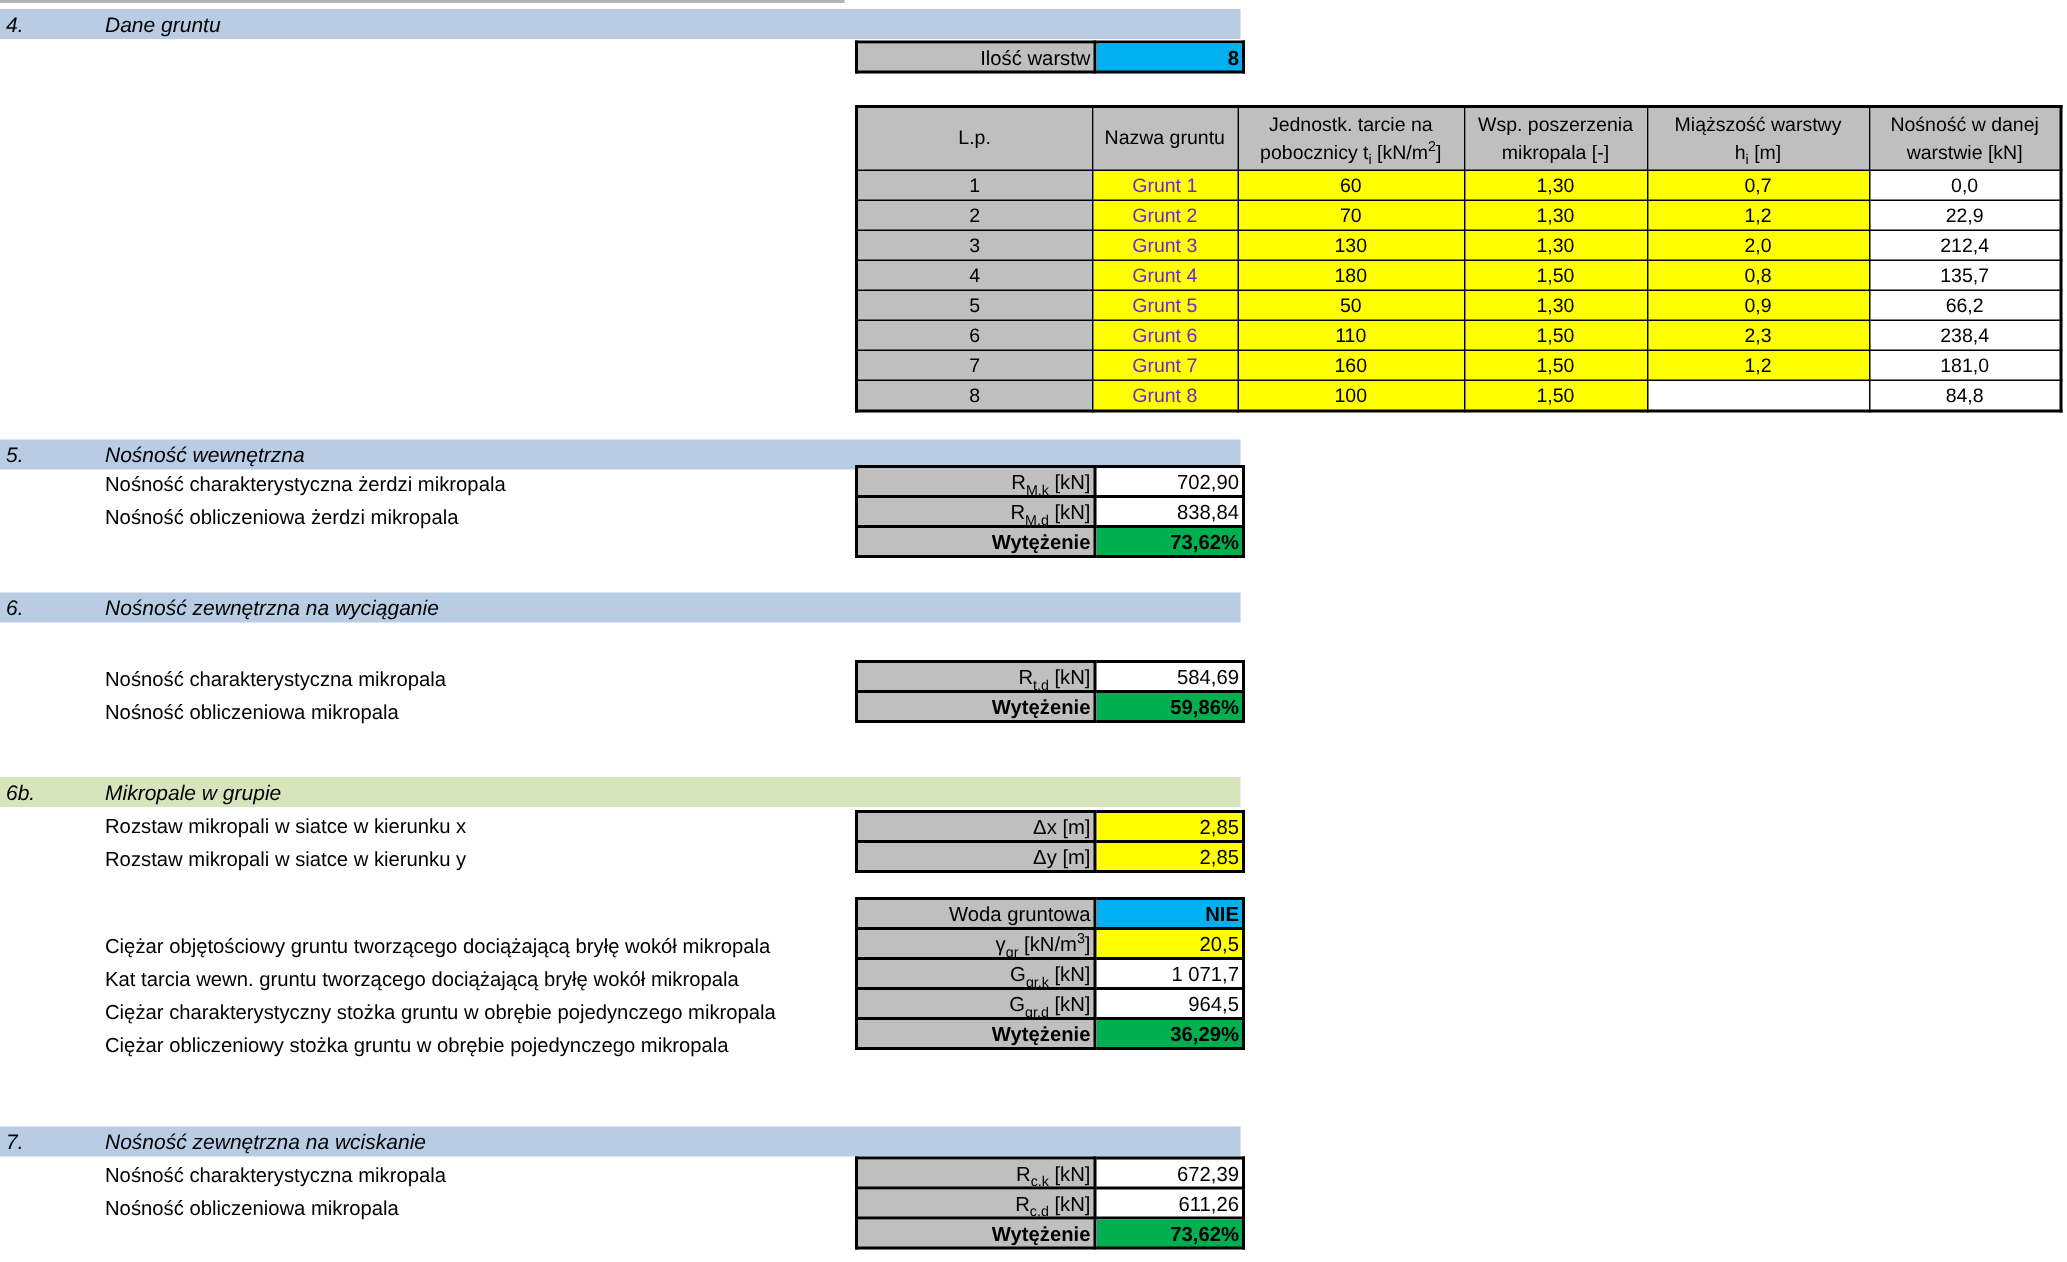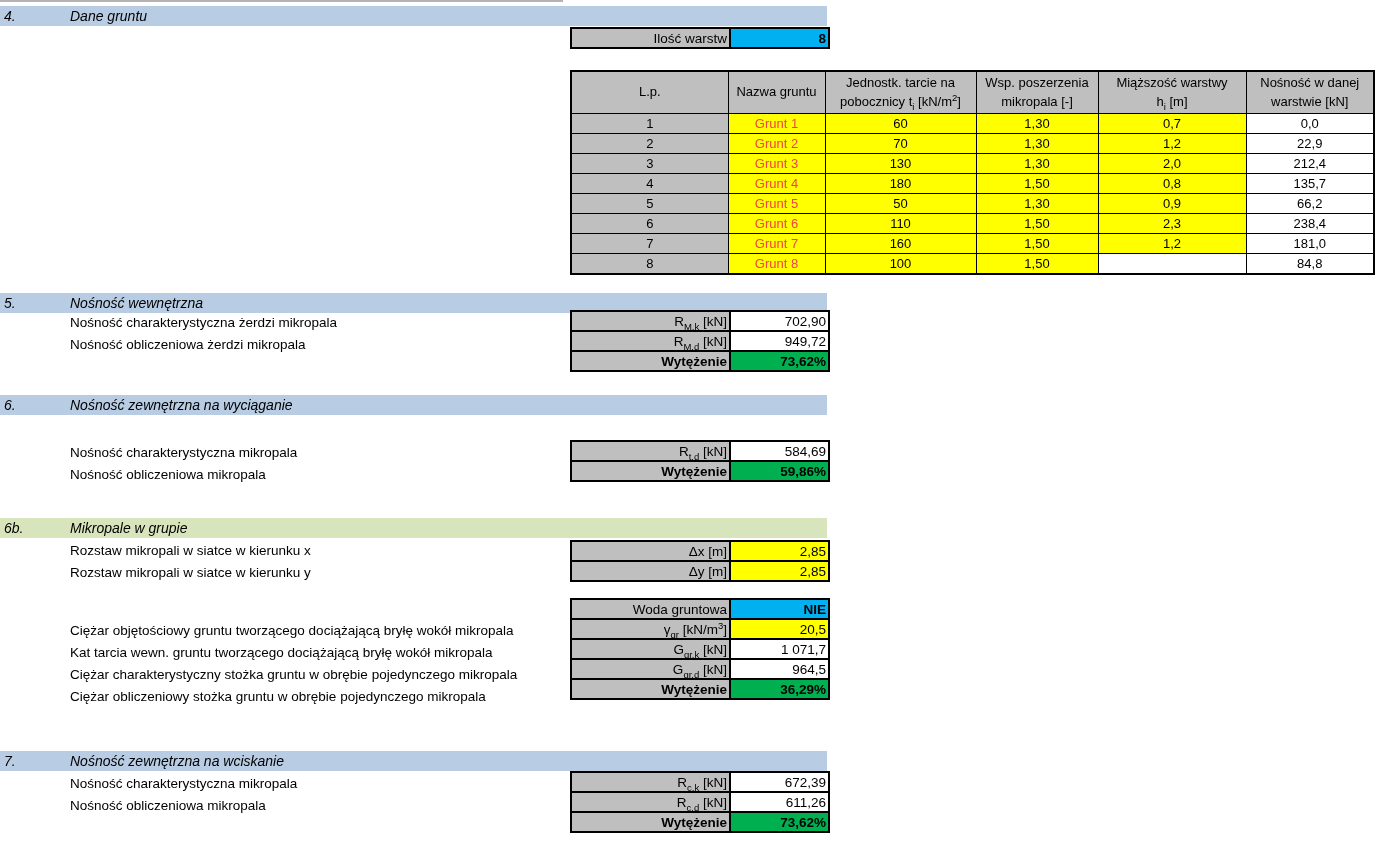--- a/index.html
+++ b/index.html
@@ -28,21 +28,21 @@
   .v-cyan{background:#00b0f0;font-weight:bold;}
   .v-green{background:#00b050;font-weight:bold;}
   .bold{font-weight:bold;}
 
   
   .big{position:absolute;left:570px;top:70px;border:2px solid #000;}
   .big th,.big td{border:1px solid #000;padding:0;text-align:center;font-weight:normal;font-size:13px;white-space:nowrap;overflow:hidden;}
   .big th{background:#bfbfbf;height:41px;line-height:1.45;}
   .big td{height:19px;}
   .c-lp{width:155px;background:#bfbfbf;}
-  .c-name{width:95px;background:#ffff00;color:#ef4444;}
+  .c-name{width:95px;background:#ffff00;color:#6d28d9;}
   .c-yel{background:#ffff00;}
   .c-white{background:#ffffff;}
   col.w-lp{width:157px;} col.w-name{width:97px;} col.w-fric{width:151px;}
   col.w-wid{width:122px;} col.w-thick{width:148px;} col.w-cap{width:128px;}
 
   sub{font-size:9.5px;line-height:0;}
   sup{font-size:9.5px;line-height:0;}
 </style>
 </head>
 <body>
@@ -169,21 +169,21 @@
   <div class="body-label" style="top:312px;">Nośność charakterystyczna żerdzi mikropala</div>
   <div class="body-label" style="top:334px;">Nośność obliczeniowa żerdzi mikropala</div>
   <table class="mini" style="top:310px;">
     <tbody>
         <tr>
       <td class="cell-gray"><span>R</span><sub>M,k</sub><span> [kN]</span></td>
       <td class="cell-val">702,90</td>
     </tr>
     <tr>
       <td class="cell-gray"><span>R</span><sub>M,d</sub><span> [kN]</span></td>
-      <td class="cell-val">949,72</td>
+      <td class="cell-val">838,84</td>
     </tr>
     <tr>
       <td class="cell-gray bold">Wytężenie</td>
       <td class="cell-val v-green">73,62%</td>
     </tr>
   </tbody>
     </table>
 
   <div class="sec-bar bar-blue" style="top:395px;">
     <span class="sec-num">6.</span>

